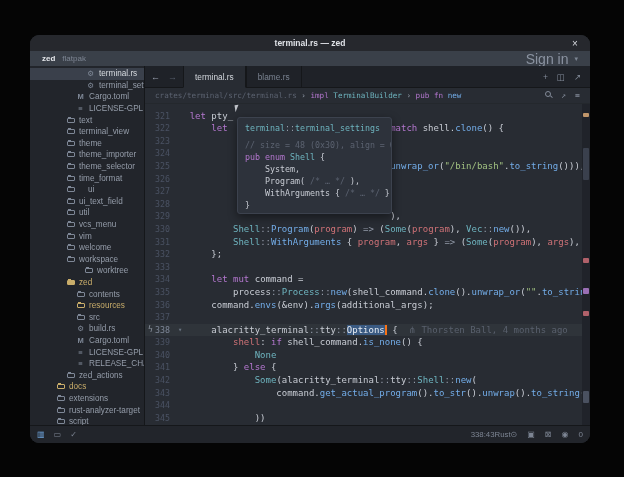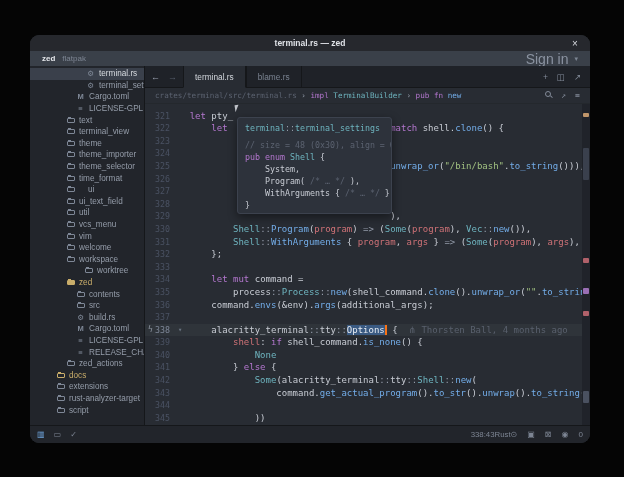--- a/index.html
+++ b/index.html
@@ -249,20 +249,26 @@
           <span class="ticon">
             <span class="fold-ico open"></span>
           </span>
           <span>zed</span>
         </div>
         <div class="trow" style="padding-left: 46px;">
           <span class="ticon">
             <span class="fold-ico"></span>
           </span>
           <span>contents</span>
+        </div>
+        <div class="trow mod" style="padding-left: 46px;">
+          <span class="ticon">
+            <span class="fold-ico"></span>
+          </span>
+          <span>resources</span>
         </div>
         <div class="trow" style="padding-left: 46px;">
           <span class="ticon">
             <span class="fold-ico"></span>
           </span>
           <span>src</span>
         </div>
         <div class="trow" style="padding-left: 46px;">
           <span class="ticon">⚙</span>
           <span>build.rs</span>

